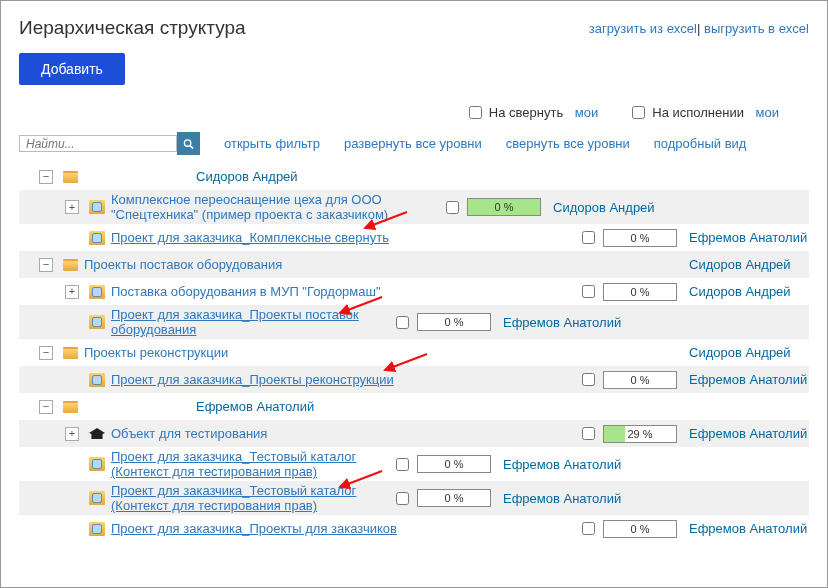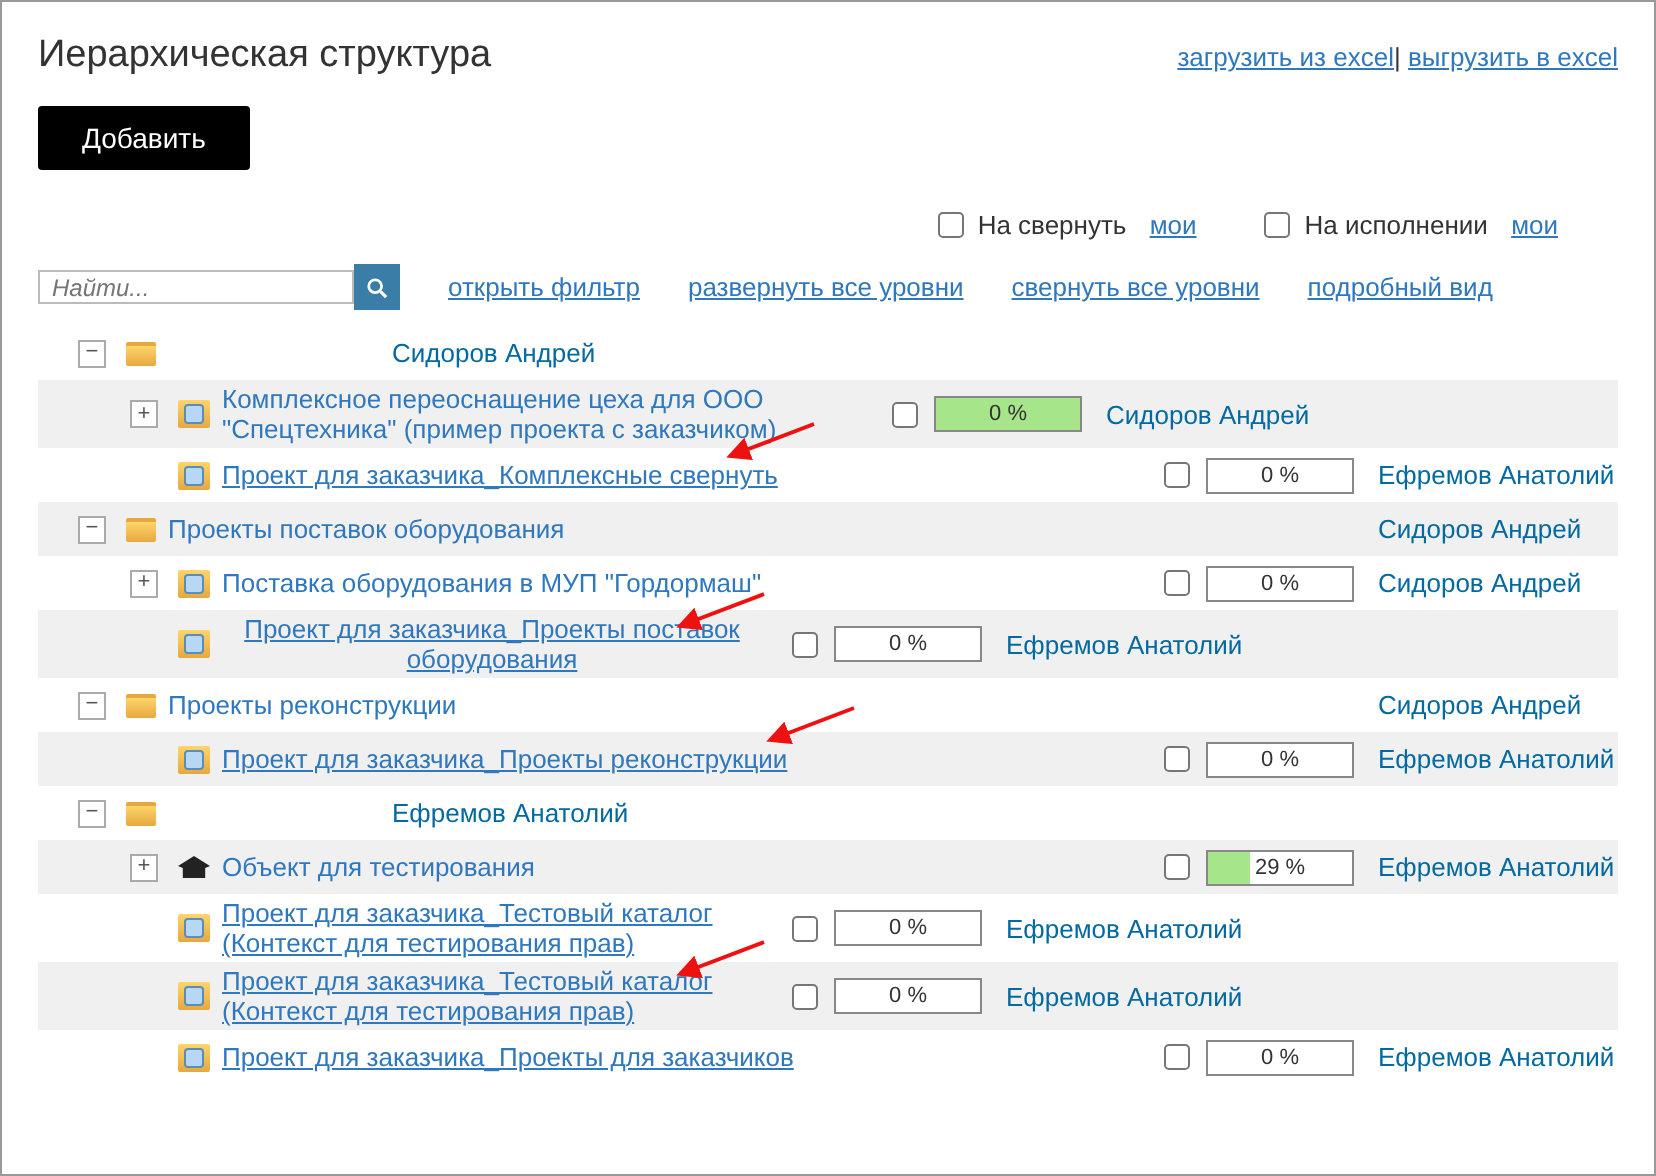--- a/index.html
+++ b/index.html
@@ -25,27 +25,26 @@
     font-weight: normal;
     color: #333;
     margin: 8px 0;
   }
   .top-links {
     font-size: 13px;
     margin-top: 12px;
   }
   .link {
     color: #2f78be;
-    text-decoration: underline;
     cursor: pointer;
   }
   .link-sep { color: #333; }
   .btn-add {
     display: inline-block;
-    background: #000000;
+    background: #1d4ed8;
     color: #fff;
     padding: 8px 22px;
     font-size: 14px;
     border: none;
     border-radius: 2px;
     cursor: pointer;
     margin-bottom: 18px;
   }
   .filter-row {
     display: flex;
@@ -320,21 +319,21 @@
         </span>
       <span class="owner-col"><a class="nu">Сидоров Андрей</a></span>
     </div>
 
     <div class="row alt rel">
       <span class="pad pad2"></span>
       <span class="toggle blank"></span>
       <span class="ico-wrap">
           <span class="proj-ico"></span>
         </span>
-      <span class="row-label" style="max-width:280px;text-align:center;"><a class="u">Проект для заказчика_Проекты поставок оборудования</a></span>
+      <span class="row-label" style="max-width:280px;"><a class="u">Проект для заказчика_Проекты поставок оборудования</a></span>
       <span class="check-col"><input type="checkbox" style=""></span>
       <span class="prog-col">
           <div class="prog-bar">
             <div class="prog-text">0 %</div>
           </div>
         </span>
       <span class="owner-col"><a class="nu">Ефремов Анатолий</a></span>
       <span class="arrow" style="left:315px;top:-10px;"><svg viewBox="0 0 50 20">
             <line x1="48" y1="2" x2="6" y2="18" stroke="#e11" stroke-width="2" marker-end="url(#ah)"></line>
           </svg></span>

